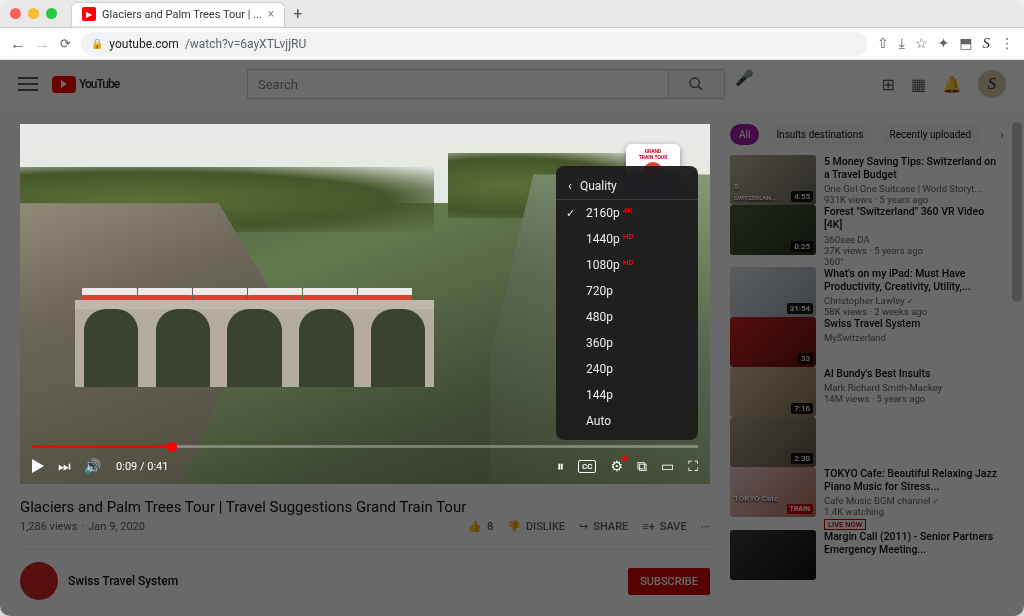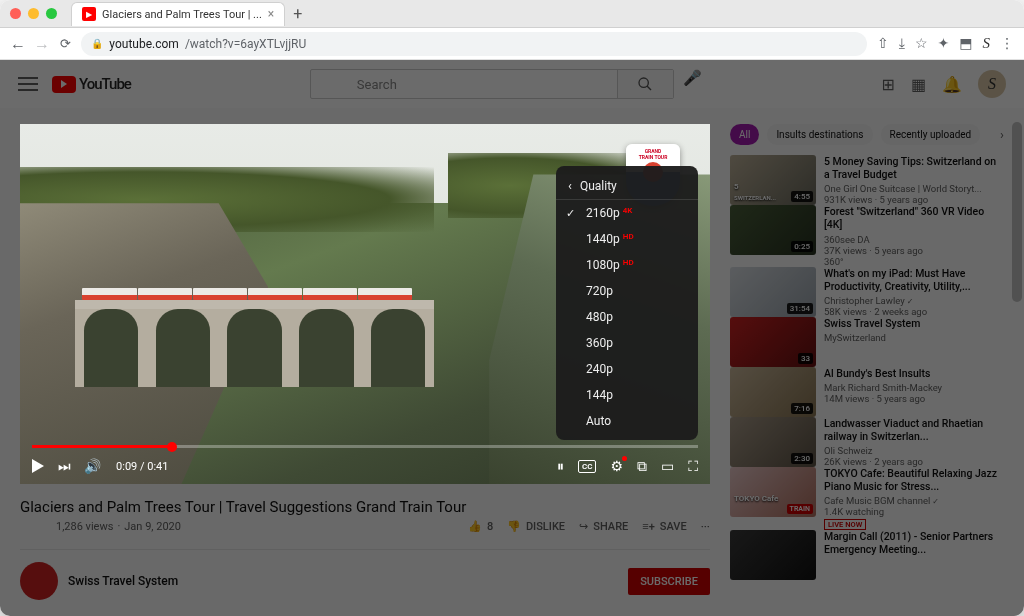--- a/index.html
+++ b/index.html
@@ -29,23 +29,23 @@
   .yt-area { flex:1; position:relative; overflow:hidden; background:#f9f9f9; }
   .scrim { position:absolute; inset:0; background:rgba(0,0,0,0.58); z-index:20; pointer-events:none;}
 
   
   .yt-masthead { height:48px; display:flex; align-items:center; padding:0 18px; gap:14px; background:#fff; }
   .hamburger-icon { width:20px; height:14px; display:flex; flex-direction:column; justify-content:space-between;}
   .hamburger-icon span { height:2px; background:#606060;}
   .yt-logo { display:flex; align-items:center; gap:3px;}
   .yt-logo-play { width:24px; height:17px; background:#f00; border-radius:4px; display:flex;align-items:center;justify-content:center;}
   .yt-logo-play::after { content:''; border-left:6px solid #fff; border-top:4px solid transparent; border-bottom:4px solid transparent;}
-  .yt-logo-text { font-size:15px; font-weight:500; letter-spacing:-1px; color:#282828;}
+  .yt-logo-text { font-size:12px; font-weight:500; letter-spacing:-1px; color:#282828;}
   .search-wrap { flex:1; display:flex; justify-content:center;}
-  .search-box { width:364px; height:30px; border:1px solid #ccc; border-radius:2px; display:flex;padding-left:36px;}
+  .search-box { width:478px; height:30px; border:1px solid #ccc; border-radius:2px; display:flex;}
   .search-input-faux { flex:1; padding:0 10px; font-size:13px; color:#888; display:flex; align-items:center;}
   .search-btn { width:56px; background:#f8f8f8; border-left:1px solid #ccc; display:flex; align-items:center; justify-content:center; color:#555;}
   .mic-icon { margin-left:10px; font-size:15px; color:#333;}
   .masthead-actions { display:flex; gap:16px; align-items:center; color:#606060; font-size:16px;}
   .avatar-circle { width:28px; height:28px; border-radius:50%; background:#d8c7a8; display:flex;align-items:center;justify-content:center; font-family:serif; font-style:italic; font-size:16px; color:#333;}
 
   
   .content { display:flex; padding: 16px 20px; gap:20px; height:calc(100% - 48px); overflow:hidden;}
   .primary { flex: 0 0 690px; display:flex; flex-direction:column; gap:10px;}
 
@@ -90,21 +90,21 @@
   .cicon { font-size:14px; display:flex; align-items:center;}
   .play-triangle { width:0;height:0;border-left:12px solid #fff;border-top:7px solid transparent;border-bottom:7px solid transparent;}
   .time-display { font-size:11px;}
   .chip-cc { font-size:8px; border:1px solid #fff; padding:1px 3px; border-radius:2px; font-weight:600;}
   .gear-icon { position:relative;}
   .gear-icon::after { content:''; position:absolute; top:-2px; right:-4px; width:5px;height:5px;border-radius:50%;background:#f00;}
 
   
   .video-info { color:#0f0f0f; }
   .video-title { font-size:15px; font-weight:400; margin-top:4px;}
-  .meta-row { display:flex; align-items:center; margin-top:4px; font-size:11px; color:#606060;margin-left:36px;}
+  .meta-row { display:flex; align-items:center; margin-top:4px; font-size:11px; color:#606060;}
   .meta-sep { margin:0 4px;}
   .action-row { margin-left:auto; display:flex; gap:14px; align-items:center; font-size:11px; font-weight:500; color:#606060;}
   .action-btn { display:flex; align-items:center; gap:5px;}
   .channel-row { display:flex; align-items:center; gap:10px; margin-top:16px; padding-top:12px; border-top:1px solid #e5e5e5;}
   .chan-avatar { width:38px;height:38px;border-radius:50%;background:#c22;}
   .chan-name { font-size:12px; font-weight:500; color:#0f0f0f;}
   .sub-btn { margin-left:auto; background:#cc0000; color:#fff; font-size:11px; font-weight:500; padding:7px 12px; border-radius:2px;}
 
   
   .secondary { flex:1; display:flex; flex-direction:column; gap:6px; font-size:11px; color:#0f0f0f; overflow:hidden;}
@@ -404,25 +404,20 @@
               <div class="rec-meta">
                 <div class="rec-title">Al Bundy's Best Insults</div>
                 <div class="rec-chan">Mark Richard Smith-Mackey</div>
                 <div class="rec-stats">14M views · 5 years ago</div>
               </div>
             </div>
             <div class="rec-item">
               <div class="rec-thumb t6">
                 <div class="dur">2:30</div>
               </div>
-              <div class="rec-meta">
-                <div class="rec-title">Landwasser Viaduct and Rhaetian railway in Switzerlan...</div>
-                <div class="rec-chan">Oli Schweiz</div>
-                <div class="rec-stats">26K views · 2 years ago</div>
-              </div>
             </div>
             <div class="rec-item">
               <div class="rec-thumb t7">
                 <div class="thumb-text-overlay">TOKYO Cafe</div>
                 <div class="livebadge">TRAIN</div>
               </div>
               <div class="rec-meta"><div class="rec-title">TOKYO Cafe: Beautiful Relaxing Jazz Piano Music for Stress...</div><div class="rec-chan">Cafe Music BGM channel<span class="verify-badge">✓</span></div><div class="rec-stats">1.4K watching</div><span class="live-label">LIVE NOW</span></div>
             </div>
             <div class="rec-item">
               <div class="rec-thumb t8"></div>

